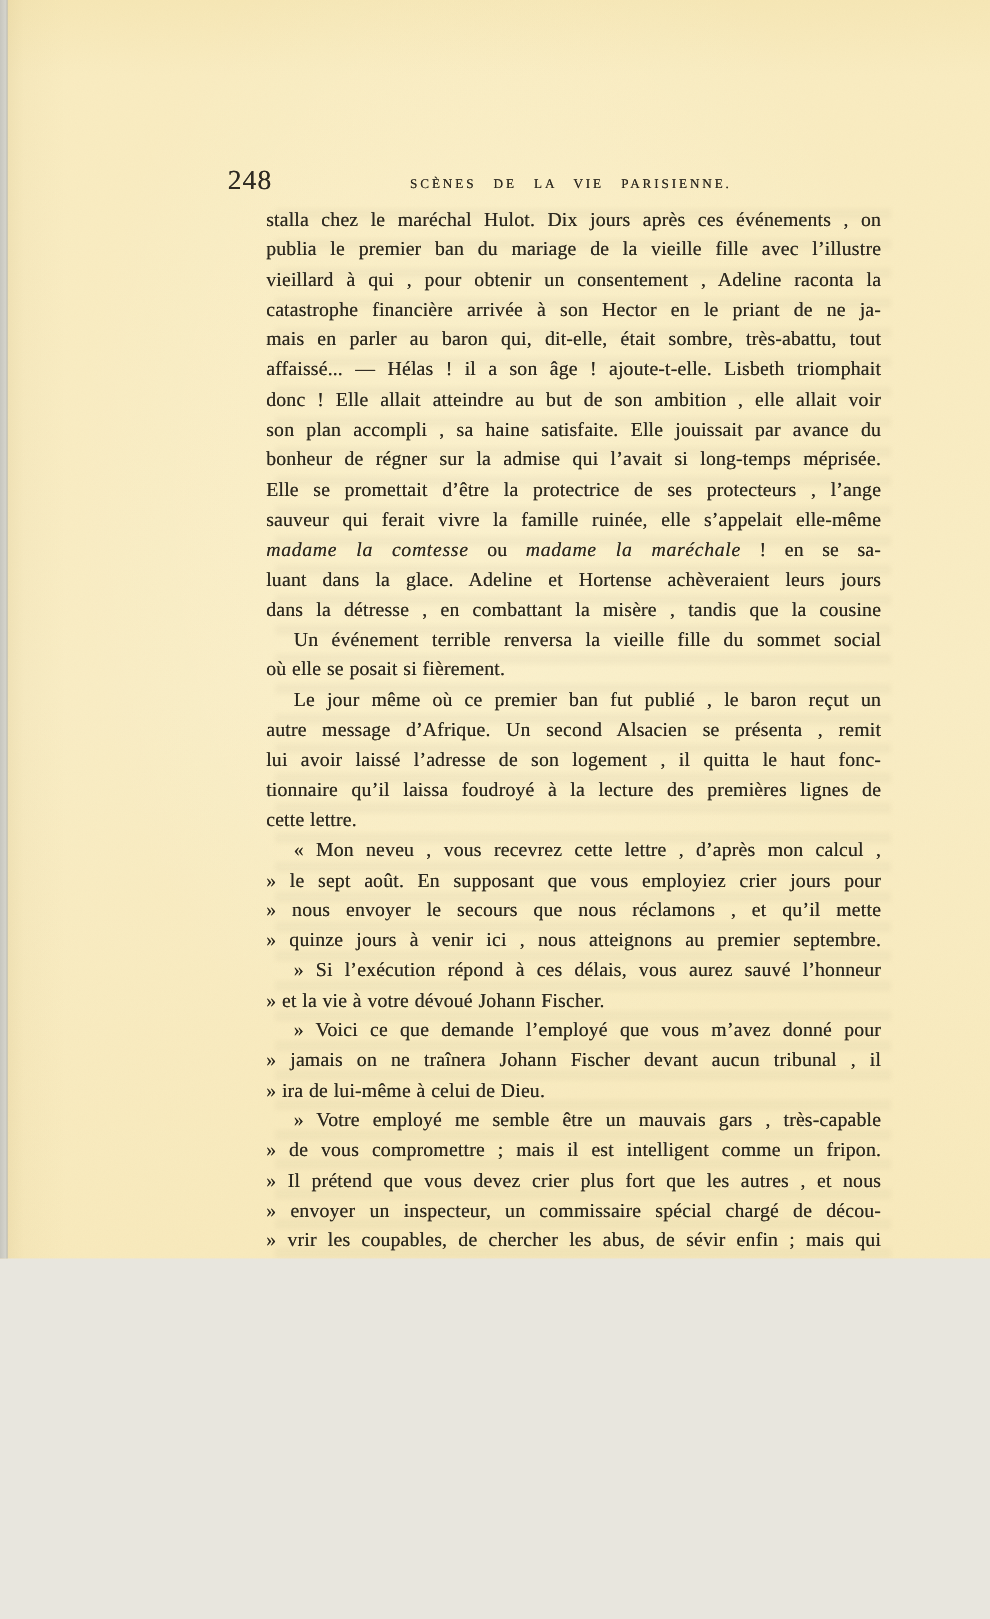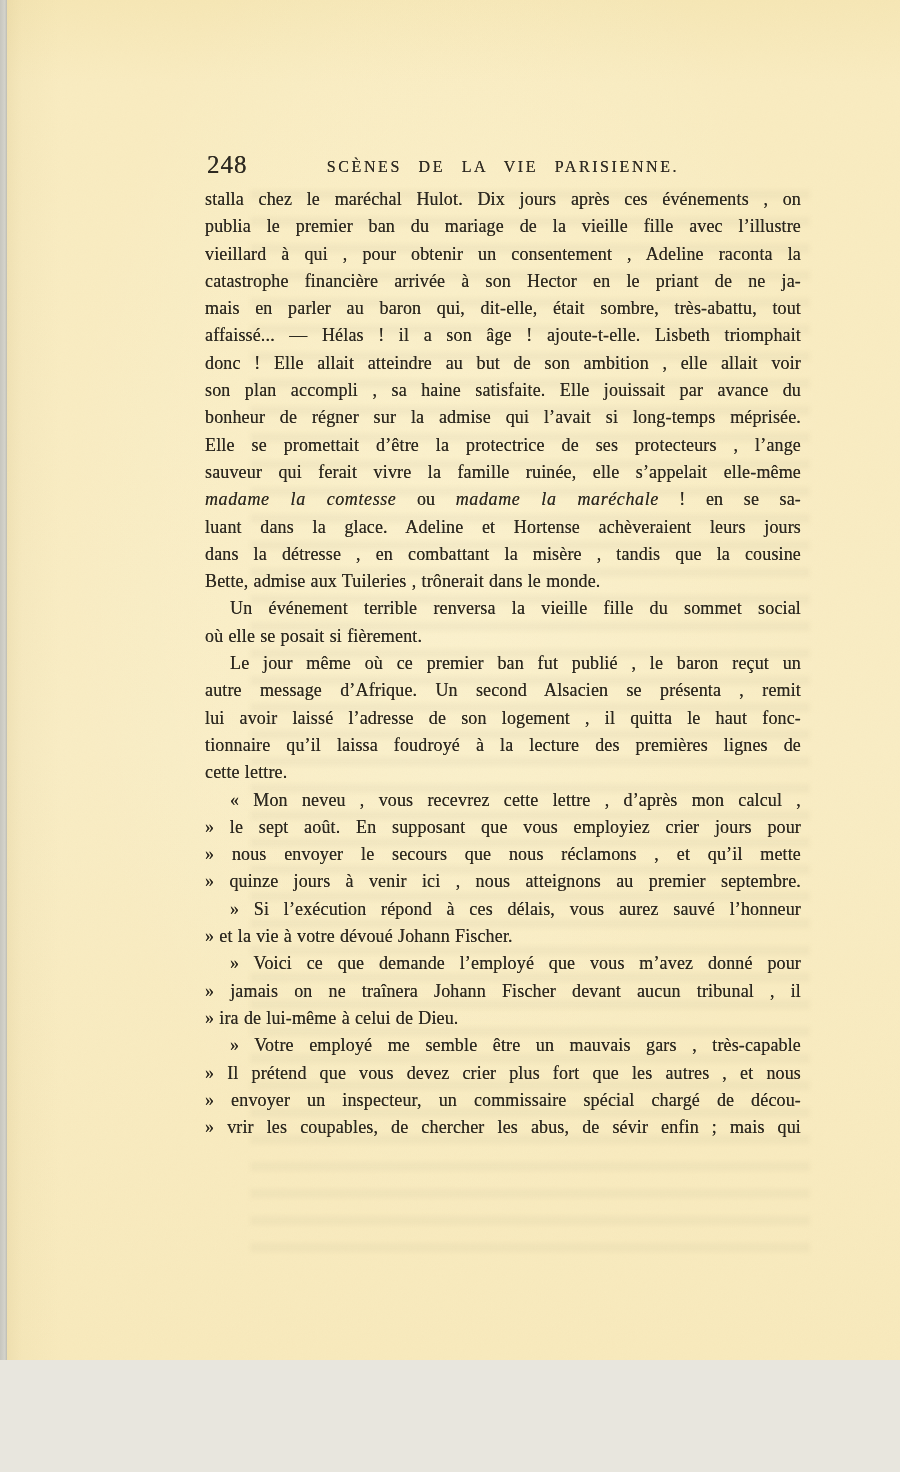--- a/index.html
+++ b/index.html
@@ -4,21 +4,21 @@
 <style>
   html,body{margin:0;padding:0;}
   body{
     width:900px;height:1472px;
     font-family:"Liberation Serif", serif;
     background:#e8e6de;
     overflow:hidden;
   }
   .page{
     position:relative;
-    width:900px;height:1360px;
+    width:900px;height:1144px;
     background:
       radial-gradient(ellipse at 50% 40%, rgba(255,250,225,0.35) 0%, rgba(255,250,225,0) 60%),
       linear-gradient(90deg, rgba(190,165,105,0.20) 0px, rgba(190,165,105,0.05) 22px, rgba(190,165,105,0) 60px),
       linear-gradient(180deg, #f6e7b6 0%, #f9ecc1 6%, #f9edc5 55%, #f8eabd 100%);
     overflow:hidden;
   }
   .scan-edge{
     position:absolute;left:0;top:0;width:7px;height:1472px;
     background:linear-gradient(90deg,#c7c6be 0%,#d4d3cb 70%,#bdbcb2 100%);
   }
@@ -39,36 +39,37 @@
     position:absolute;left:205px;top:151px;width:596px;height:32px;
     color:#2e2a22;
   }
   .page-number{
     position:absolute;left:2px;top:0;
     font-size:25px;line-height:28px;
     letter-spacing:1px;
     text-shadow:0 0 .5px rgba(46,42,34,.85);
   }
   .running-title{
-    position:absolute;left:0;top:5px;width:100%;
+    position:absolute;left:16px;top:5px;width:100%;
     text-align:center;
-    font-size:16px;line-height:22px;
+    font-size:12px;line-height:22px;
     letter-spacing:2.6px;word-spacing:10px;
     text-shadow:0 0 .5px rgba(46,42,34,.8);
   }
   .text-block{
     position:absolute;left:205px;top:186px;width:596px;
     color:#2c2820;
     font-size:18px;line-height:27.3px;
     letter-spacing:.15px;word-spacing:.5px;
     text-shadow:0 0 .55px rgba(44,40,30,.8);
   }
   .line{
     text-align:justify;
     text-align-last:justify;
+    margin-left:37px;
   }
   .line.last{text-align-last:left;}
   .line.indent{text-indent:25px;}
   .line em{font-style:italic;letter-spacing:.6px;}
 </style>
 </head>
 <body>
 
 <div class="page">
 
@@ -97,36 +98,36 @@
       <div class="line">mais en parler au baron qui, dit-elle, était sombre, très-abattu, tout</div>
       <div class="line">affaissé... — Hélas ! il a son âge ! ajoute-t-elle. Lisbeth triomphait</div>
       <div class="line">donc ! Elle allait atteindre au but de son ambition , elle allait voir</div>
       <div class="line">son plan accompli , sa haine satisfaite. Elle jouissait par avance du</div>
       <div class="line">bonheur de régner sur la admise qui l’avait si long-temps méprisée.</div>
       <div class="line">Elle se promettait d’être la protectrice de ses protecteurs , l’ange</div>
       <div class="line">sauveur qui ferait vivre la famille ruinée, elle s’appelait elle-même</div>
       <div class="line"><em>madame la comtesse</em><span> ou </span><em>madame la maréchale</em><span> ! en se sa-</span></div>
       <div class="line">luant dans la glace. Adeline et Hortense achèveraient leurs jours</div>
       <div class="line">dans la détresse , en combattant la misère , tandis que la cousine</div>
-      <div class="line last">Bette, admise aux Tuileries , trônerait dans le monde.</div>
       <div class="line indent">Un événement terrible renversa la vieille fille du sommet social</div>
       <div class="line last">où elle se posait si fièrement.</div>
       <div class="line indent">Le jour même où ce premier ban fut publié , le baron reçut un</div>
       <div class="line">autre message d’Afrique. Un second Alsacien se présenta , remit</div>
       <div class="line">lui avoir laissé l’adresse de son logement , il quitta le haut fonc-</div>
       <div class="line">tionnaire qu’il laissa foudroyé à la lecture des premières lignes de</div>
       <div class="line last">cette lettre.</div>
       <div class="line indent">« Mon neveu , vous recevrez cette lettre , d’après mon calcul ,</div>
       <div class="line">» le sept août. En supposant que vous employiez crier jours pour</div>
       <div class="line">» nous envoyer le secours que nous réclamons , et qu’il mette</div>
       <div class="line">» quinze jours à venir ici , nous atteignons au premier septembre.</div>
       <div class="line indent">» Si l’exécution répond à ces délais, vous aurez sauvé l’honneur</div>
       <div class="line last">» et la vie à votre dévoué Johann Fischer.</div>
       <div class="line indent">» Voici ce que demande l’employé que vous m’avez donné pour</div>
       <div class="line">» jamais on ne traînera Johann Fischer devant aucun tribunal , il</div>
       <div class="line last">» ira de lui-même à celui de Dieu.</div>
       <div class="line indent">» Votre employé me semble être un mauvais gars , très-capable</div>
+      <div class="line">» de vous compromettre ; mais il est intelligent comme un fripon.</div>
       <div class="line">» Il prétend que vous devez crier plus fort que les autres , et nous</div>
       <div class="line">» envoyer un inspecteur, un commissaire spécial chargé de décou-</div>
       <div class="line">» vrir les coupables, de chercher les abus, de sévir enfin ; mais qui</div>
     </div>
 
 </div>
 
 </body></html>

